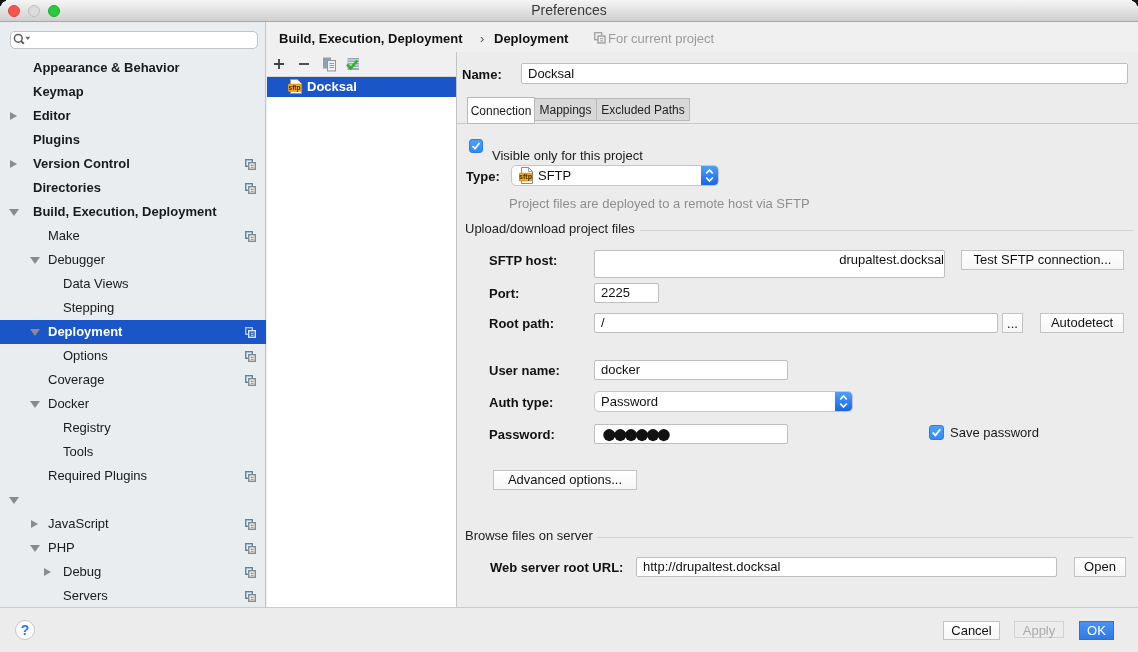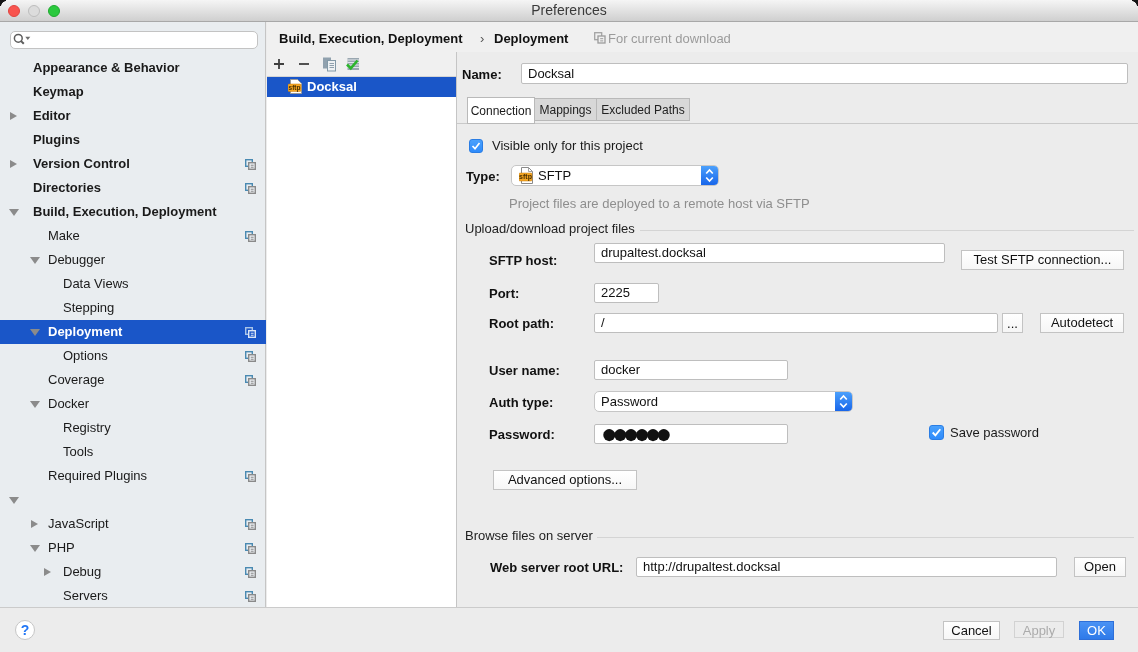--- a/index.html
+++ b/index.html
@@ -228,21 +228,21 @@
 
 <div id="crumb">
   <span class="b" style="position:absolute;left:12px">Build, Execution, Deployment</span>
   <span style="position:absolute;left:213px;color:#555">›</span>
   <span class="b" style="position:absolute;left:227px">Deployment</span>
   <svg width="12" height="12" style="position:absolute;left:327px;top:10px" viewBox="0 0 12 12">
     <rect x="0.7" y="0.7" width="7" height="7" fill="none" stroke="#a3a3a3" stroke-width="1.3"></rect>
     <rect x="4" y="4" width="7" height="7" fill="#f0f0f0" stroke="#9b9b9b" stroke-width="1.3"></rect>
     <path d="M6.2 6.7 H9.2 M6.2 8.9 H9.2" stroke="#9b9b9b" stroke-width="1"></path>
   </svg>
-  <span style="position:absolute;left:341px;color:#9b9b9b">For current download</span>
+  <span style="position:absolute;left:341px;color:#9b9b9b">For current project</span>
 </div>
 
 <div id="toolbar">
   <svg width="12" height="12" style="position:absolute;left:6px;top:6px" viewBox="0 0 12 12">
     <path d="M6 1 V11 M1 6 H11" stroke="#3f3f3f" stroke-width="1.8"></path>
   </svg>
   <svg width="12" height="12" style="position:absolute;left:31px;top:6px" viewBox="0 0 12 12">
     <path d="M1 6 H11" stroke="#3f3f3f" stroke-width="1.8"></path>
   </svg>
   <svg width="15" height="15" style="position:absolute;left:55px;top:5px" viewBox="0 0 15 15">
@@ -270,21 +270,21 @@
 <div id="rightpanel"></div>
 
 <div class="blbl" style="left:462px;top:67px;">Name:</div>
 <div class="field" style="left:521px;top:63px;width:607px;height:21px;line-height:19px;">Docksal</div>
 
 <div class="cb" style="left:469px;top:139px;width:14px;height:14px;">
   <svg width="12" height="12" viewBox="0 0 12 12" style="position:absolute;left:0px;top:0px">
     <path d="M2.5 6 L5 8.7 L9.5 3" stroke="#fff" stroke-width="1.7" fill="none"></path>
   </svg>
 </div>
-<div class="abs" style="left:492px;top:139px;line-height:14px;">Visible only for this project</div>
+<div class="abs" style="left:492px;top:149px;line-height:14px;">Visible only for this project</div>
 
 <div class="blbl" style="left:466px;top:169px;">Type:</div>
 <div class="field" style="left:511px;top:165px;width:208px;height:21px;border-radius:5px;border-color:#c6c6c6;">
   <svg width="14" height="17" style="position:absolute;left:7px;top:1px" viewBox="0 0 14 17">
     <path d="M2.5 0.5 H9.5 L13.5 4.5 V16.5 H2.5 Z" fill="#fff" stroke="#8a8a8a"></path>
     <path d="M9.5 0.5 V4.5 H13.5" fill="none" stroke="#8a8a8a" stroke-width="0.8"></path>
     <rect x="0" y="6" width="13" height="8" rx="1" fill="#f5a623" stroke="#c87d0e" stroke-width="0.5"></rect>
     <text x="6.5" y="12.3" font-size="7" font-weight="bold" fill="#4a3000" text-anchor="middle" font-family="Liberation Sans">sftp</text>
   </svg>
   <span style="position:absolute;left:26px;top:2px;">SFTP</span>
@@ -294,21 +294,21 @@
       <path d="M5.2 11.5 L8.5 15 L11.8 11.5" stroke="#fff" stroke-width="1.7" fill="none"></path>
     </svg>
   </div>
 </div>
 <div class="abs" style="left:509px;top:196px;color:#8e8e8e;">Project files are deployed to a remote host via SFTP</div>
 
 <div class="seclbl" style="left:465px;top:221px;">Upload/download project files</div>
 <div class="grayline" style="left:640px;top:230px;width:494px;"></div>
 
 <div class="blbl" style="left:489px;top:253px;">SFTP host:</div>
-<div class="field" style="left:594px;top:243px;width:351px;height:20px;line-height:18px;">drupaltest.docksal</div>
+<div class="field" style="left:594px;top:250px;width:351px;height:28px;line-height:18px;text-align:right;">drupaltest.docksal</div>
 <div class="btn" style="left:961px;top:250px;width:163px;height:20px;line-height:18px;">Test SFTP connection...</div>
 
 <div class="blbl" style="left:489px;top:286px;">Port:</div>
 <div class="field" style="left:594px;top:283px;width:65px;height:20px;line-height:18px;">2225</div>
 
 <div class="blbl" style="left:489px;top:316px;">Root path:</div>
 <div class="field" style="left:594px;top:313px;width:404px;height:20px;line-height:18px;">/</div>
 <div class="btn" style="left:1002px;top:313px;width:21px;height:20px;line-height:19px;">...</div>
 <div class="btn" style="left:1040px;top:313px;width:84px;height:20px;line-height:18px;">Autodetect</div>
 

